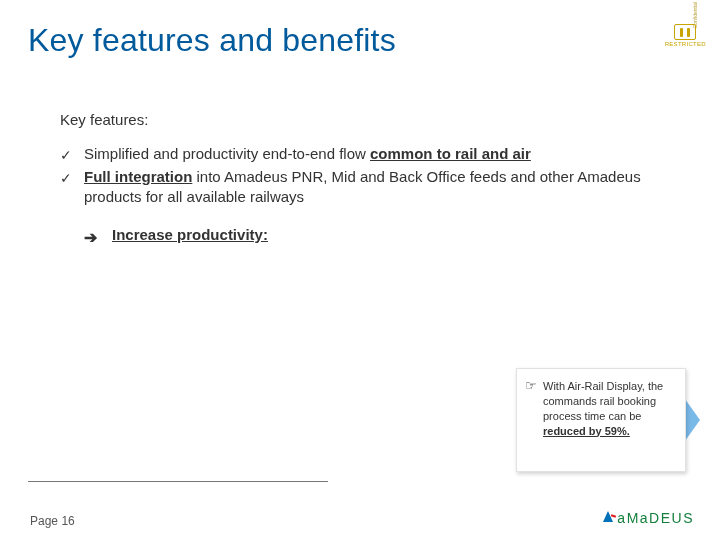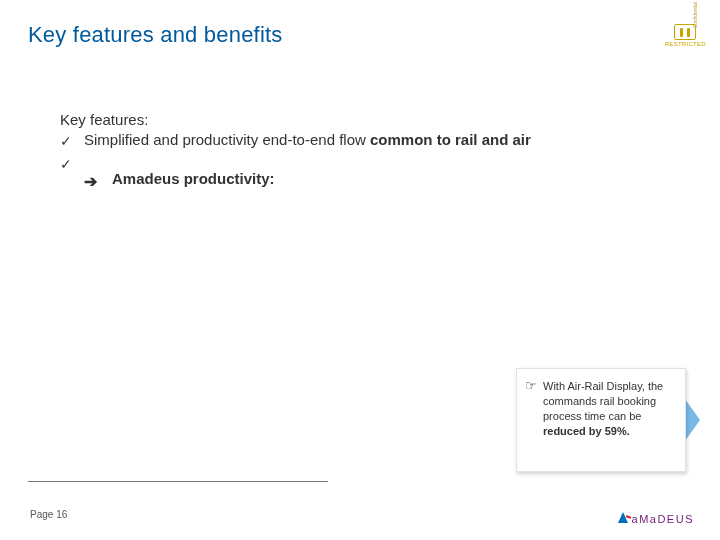--- a/index.html
+++ b/index.html
@@ -1,45 +1,45 @@
 <!DOCTYPE html>
 <html><head>
 <meta charset="utf-8">
 <style>
   * { box-sizing: border-box; margin: 0; padding: 0; }
   html, body { width: 720px; height: 540px; background: #fff; font-family: Verdana, Geneva, sans-serif; color: #333; overflow: hidden; }
   .slide { position: relative; width: 720px; height: 540px; }
-  .title { position: absolute; top: 22px; left: 28px; font-size: 22px; color: #005a9c; font-weight: 400; letter-spacing: .2px; }
+  .title { position: absolute; top: 22px; left: 28px; font-size: 32px; color: #005a9c; font-weight: 400; letter-spacing: .2px; }
   .confidential { position: absolute; top: 2px; right: 28px; font-size: 5px; color: #bba13a; transform: rotate(-90deg); transform-origin: right top; }
   .restricted { position: absolute; top: 24px; right: 14px; text-align: center; }
   .restricted .box { width: 22px; height: 16px; border: 1.5px solid #c9a400; border-radius: 2px; margin: 0 auto 1px; position: relative; }
   .restricted .box::before, .restricted .box::after { content:""; position:absolute; width:3px; height:9px; background:#c9a400; top:3px; border-radius:1px; }
   .restricted .box::before { left:5px; }
   .restricted .box::after { right:5px; }
   .restricted .lbl { font-size: 6px; color: #c9a400; letter-spacing:.3px; }
   .content { position: absolute; top: 110px; left: 60px; right: 60px; font-size: 15px; line-height: 1.35; color: #333; }
-  .content .hdr { margin-bottom: 0; }
+  .content .hdr { margin-bottom: 14px; }
   .feat-list { list-style: none; margin: 0 0 18px 0; }
   .feat-list li { position: relative; padding-left: 24px; margin-bottom: 2px; }
   .feat-list li .tick { position: absolute; left: 0; top: 2px; color: #333; font-size: 14px; }
   .sub { list-style: none; margin: 10px 0 0 24px; }
   .sub li { position: relative; padding-left: 28px; }
   .sub li .arrow { position: absolute; left: 0; top: 2px; color: #333; font-size: 16px; font-weight: bold; }
-  b { font-weight: 700; }
+  b { font-weight: 700; text-decoration: underline; }
   .callout { position: absolute; right: 34px; bottom: 68px; width: 170px; }
   .callout-chevron { position: absolute; right: -14px; top: 10px; width: 0; height: 0; border-top: 42px solid transparent; border-bottom: 42px solid transparent; border-left: 30px solid #0b7fd6; opacity:.55; z-index:0;}
   .callout-body { position: relative; background: #fff; border: 1px solid #e2e2e2; box-shadow: 1px 2px 4px rgba(0,0,0,.18); padding: 10px 12px 12px 26px; font-size: 11px; line-height: 1.35; color: #333; z-index:1; min-height: 104px;}
   .callout-body .hand { position: absolute; left: 8px; top: 8px; color: #333; font-size: 13px; }
   .footer-line { position: absolute; left: 28px; bottom: 58px; width: 300px; border-top: 1px solid #777; }
-  .page { position: absolute; left: 30px; bottom: 20px; font-size: 10px; color: #555; }
+  .page { position: absolute; left: 30px; bottom: 12px; font-size: 12px; color: #555; }
   .logo { position: absolute; right: 26px; bottom: 14px; display: flex; align-items: center; gap: 2px; }
   .logo .a-mark { width: 14px; height: 14px; position: relative; }
   .logo .a-mark::before { content:""; position:absolute; left:2px; top:0; width:0; height:0; border-left:5px solid transparent; border-right:5px solid transparent; border-bottom:11px solid #0070b8; }
   .logo .a-mark::after { content:""; position:absolute; right:-1px; top:4px; width:5px; height:2px; background:#e31b23; transform: rotate(18deg); }
-  .logo .word { font-family: Verdana, sans-serif; font-size: 11px; letter-spacing: 1.5px; color: #701a75; font-weight: 400; }
+  .logo .word { font-family: Verdana, sans-serif; font-size: 14px; letter-spacing: 1.5px; color: #15803d; font-weight: 400; }
 </style>
 </head>
 <body>
 <div class="slide">
 
   <div class="title">Key features and benefits</div>
 
   <div class="confidential">Confidential</div>
 
   <div class="restricted">
@@ -49,26 +49,27 @@
 
   <div class="content">
     <div class="hdr">Key features:</div>
     <ul class="feat-list">
       <li>
         <span class="tick">✓</span>
         <span><span>Simplified and productivity end-to-end flow</span> <b>common to rail and air</b></span>
       </li>
       <li>
         <span class="tick">✓</span>
+        <span><b>Full integration</b> <span>into Amadeus PNR, Mid and Back Office feeds and other Amadeus products for all available railways</span></span>
       </li>
     </ul>
     <ul class="sub">
       <li>
         <span class="arrow">➔</span>
-        <span><b>Amadeus productivity:</b><br></span>
+        <span><b>Increase productivity:</b><br></span>
       </li>
     </ul>
   </div>
 
   <div class="callout">
     <div class="callout-chevron"></div>
     <div class="callout-body">
       <span class="hand">☞</span>
       <span><span>With Air-Rail Display, the commands rail booking process time can be</span> <b>reduced by 59%.</b></span>
     </div>

